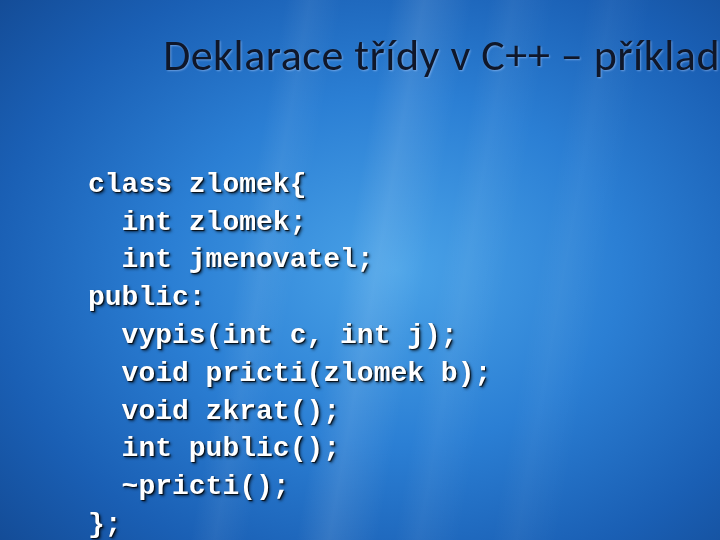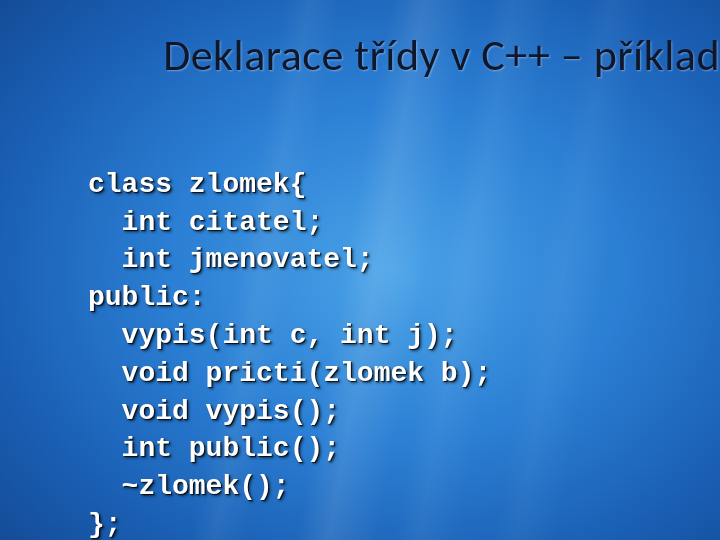--- a/index.html
+++ b/index.html
@@ -59,22 +59,22 @@
 </style>
 </head>
 <body>
 
 <div class="rays"></div>
 
 <div class="title">Deklarace třídy v C++ –  příklad</div>
 
 <div class="code">
 <span>class zlomek{</span>
-<span>  int citatel;</span>
+<span>  int zlomek;</span>
 <span>  int jmenovatel;</span>
 <span>public:</span>
 <span>  vypis(int c, int j);</span>
 <span>  void pricti(zlomek b);</span>
-<span>  void vypis();</span>
+<span>  void zkrat();</span>
 <span>  int public();</span>
-<span>  ~zlomek();</span>
+<span>  ~pricti();</span>
 <span>};</span>
 </div>
 
 </body></html>

